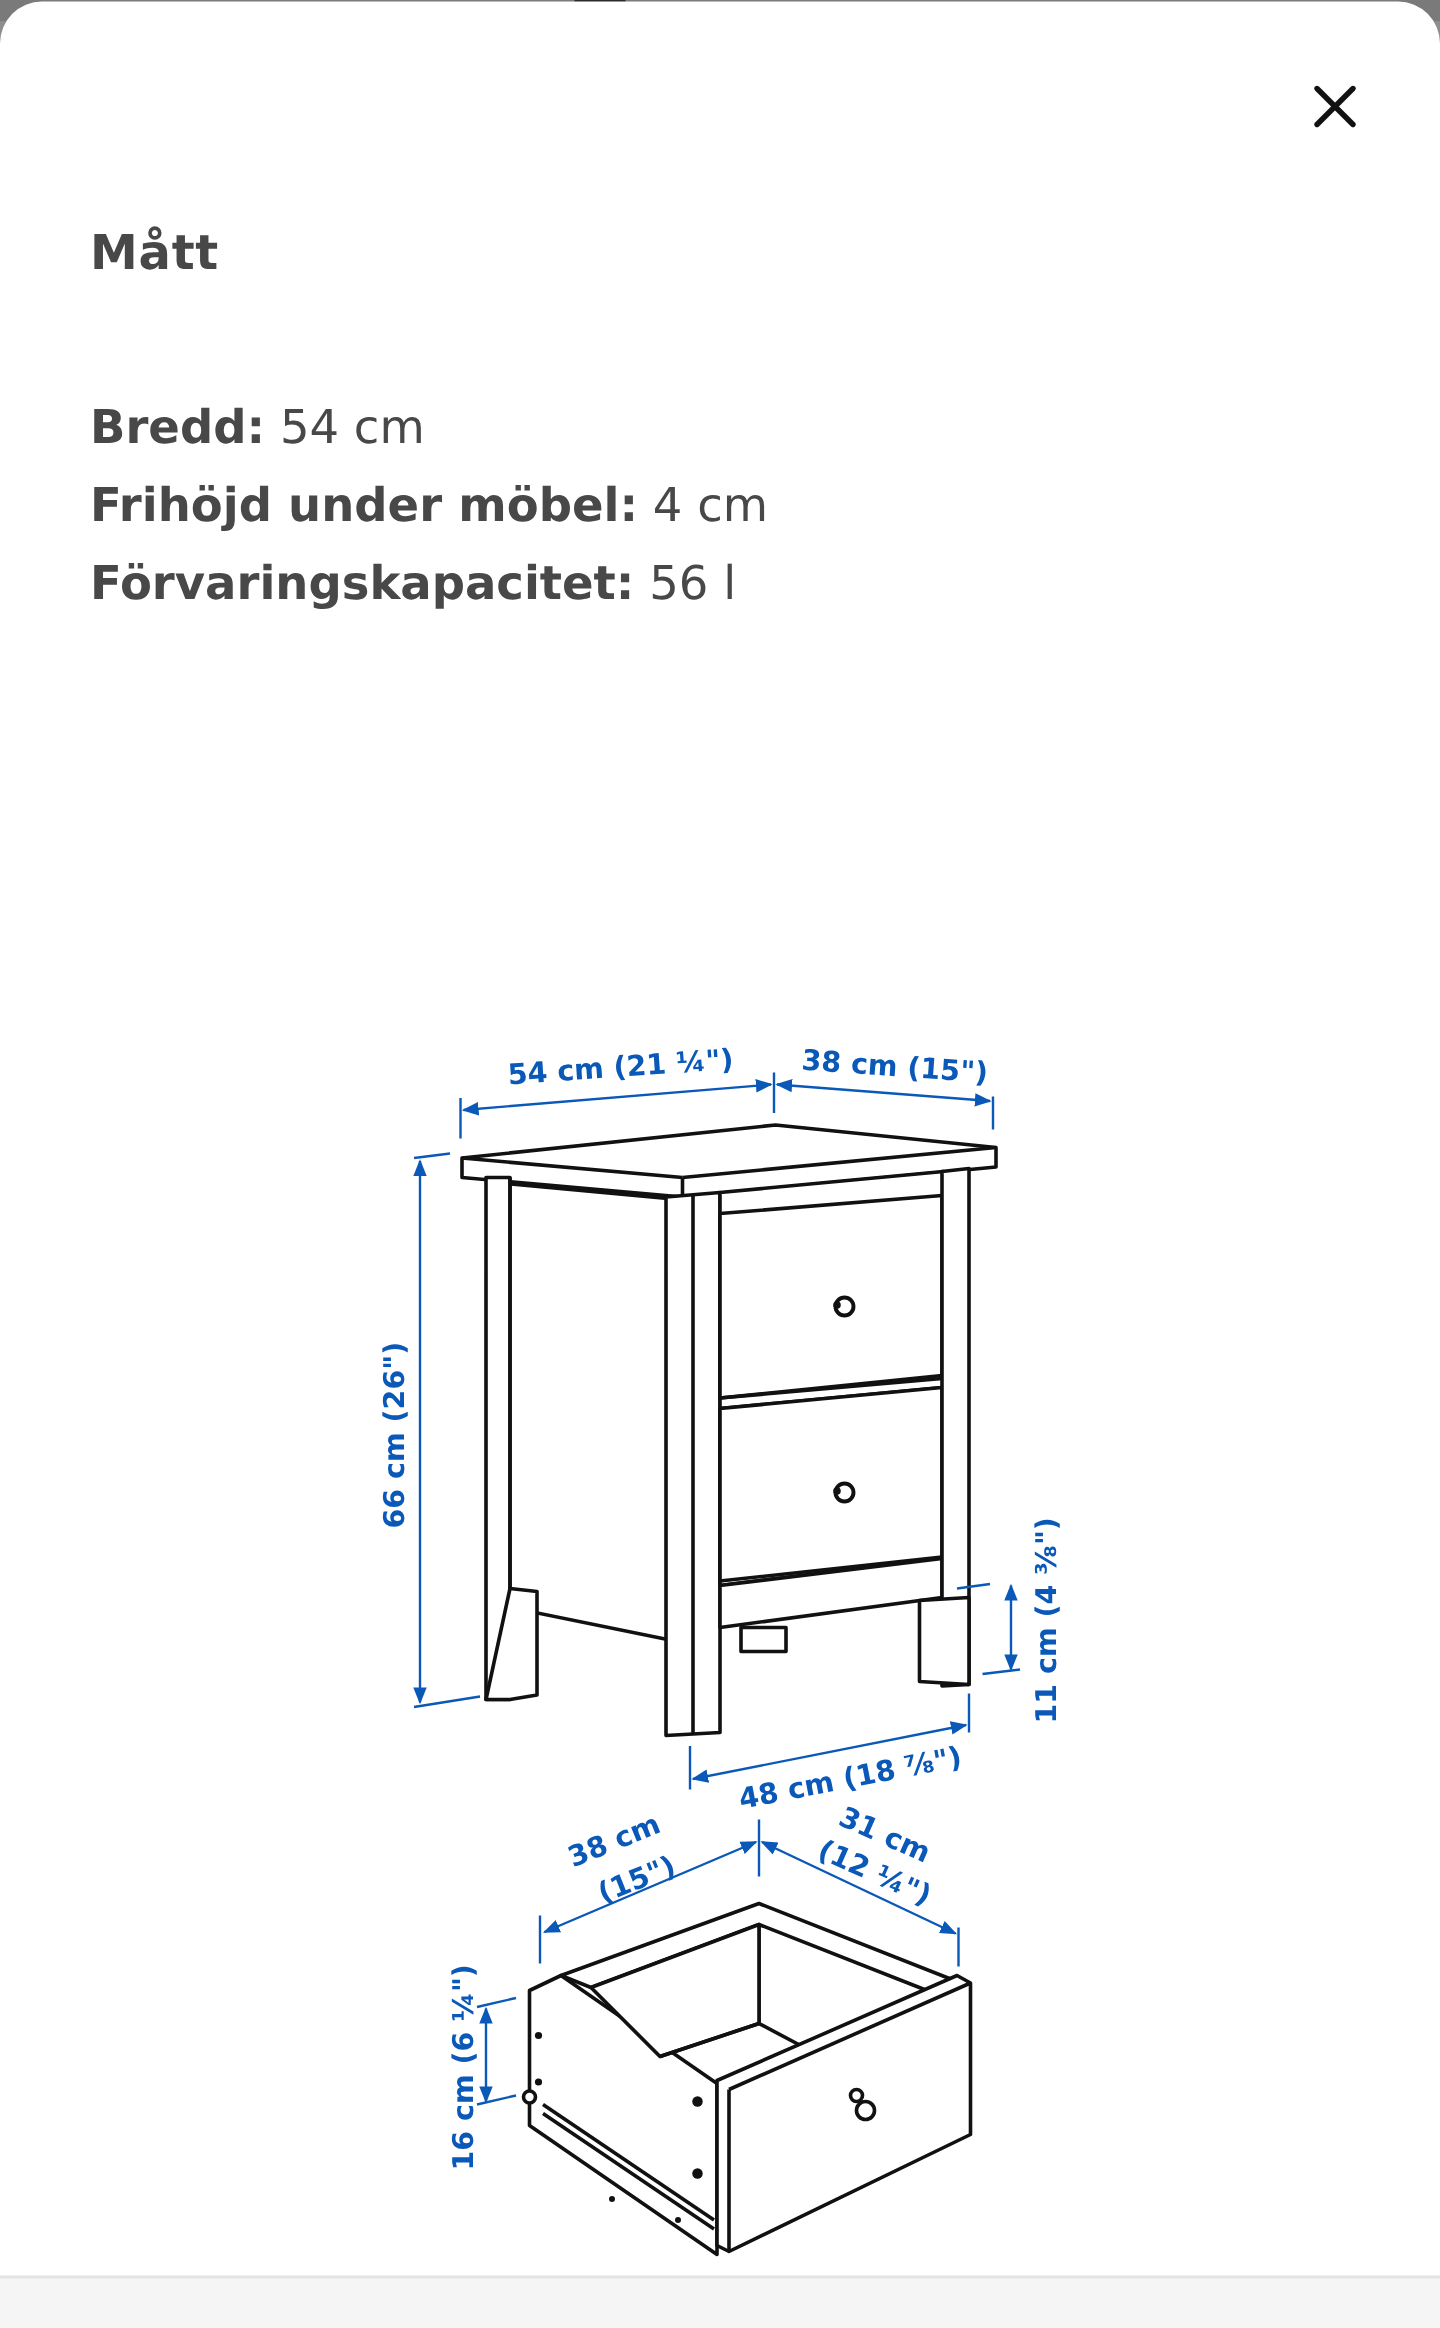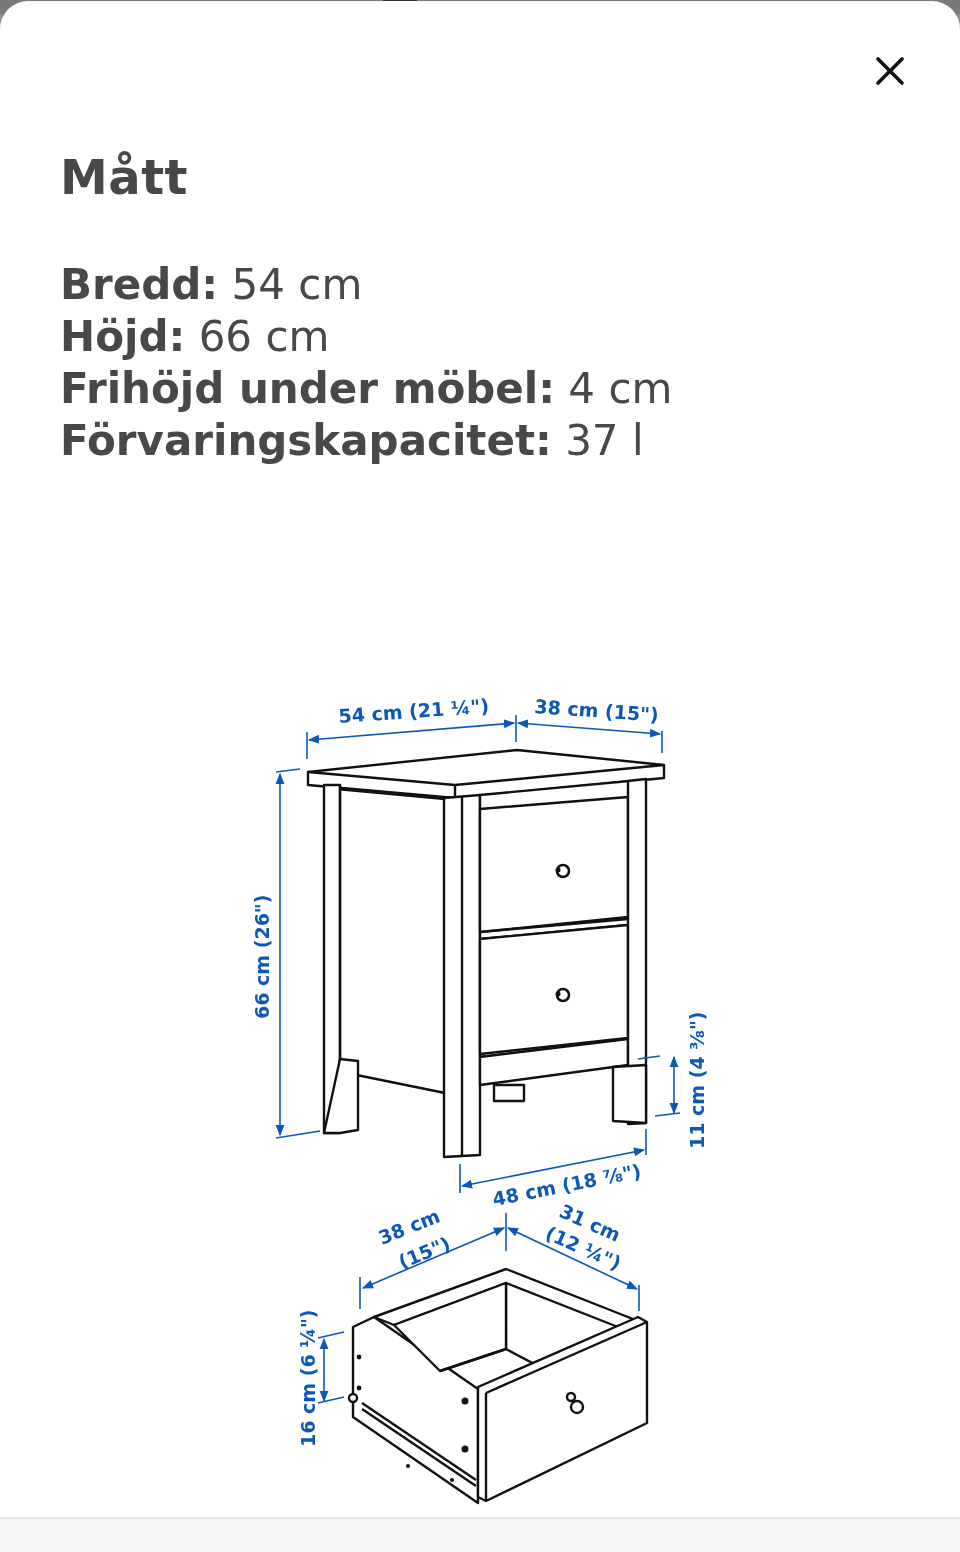--- a/index.html
+++ b/index.html
@@ -11,24 +11,24 @@
       position: absolute; top: 1px; left: 0; width: 960px; height: 1551px;
       background: #ffffff; border-radius: 28px 28px 0 0; overflow: hidden;
     }
     .close-btn {
       position: absolute; top: 46px; left: 862px; width: 56px; height: 48px;
       display: flex; align-items: center; justify-content: center; cursor: pointer;
     }
     .close-btn svg { width: 30px; height: 30px; }
     .title {
       position: absolute; top: 148px; left: 60px;
-      font-size: 48px; font-weight: bold; color: #484848; letter-spacing: 0.5px;
+      font-size: 32px; font-weight: bold; color: #484848; letter-spacing: 0.5px;
     }
     .spec-list { position: absolute; top: 258px; left: 60px; }
-    .spec-row { font-size: 42px; line-height: 52px; color: #484848; white-space: nowrap; }
+    .spec-row { font-size: 31px; line-height: 52px; color: #484848; white-space: nowrap; }
     .spec-label { font-weight: bold; }
     .spec-value { font-weight: normal; }
     .diagram { position: absolute; top: 680px; left: 240px; width: 480px; height: 830px; }
     .bottom-bar {
       position: absolute; top: 1516px; left: 0; width: 960px; height: 36px;
       background: #f5f5f5; border-top: 2px solid #e3e3e3;
     }
     .dim-text { font-family: "DejaVu Sans", "Liberation Sans", sans-serif; font-weight: bold; fill: #0a58b8; font-size: 19px; }
   </style>
 </head>
@@ -47,30 +47,26 @@
   </div>
 
   <h1 class="title">Mått</h1>
 
   <div class="spec-list">
     <div class="spec-row">
       <span class="spec-label">Bredd:</span>
       <span class="spec-value">54 cm</span>
     </div>
     <div class="spec-row">
-      <span class="spec-label">Höjd:</span>
-      <span class="spec-value">66 cm</span>
-    </div>
-    <div class="spec-row">
       <span class="spec-label">Frihöjd under möbel:</span>
       <span class="spec-value">4 cm</span>
     </div>
     <div class="spec-row">
       <span class="spec-label">Förvaringskapacitet:</span>
-      <span class="spec-value">37 l</span>
+      <span class="spec-value">56 l</span>
     </div>
   </div>
 
   <svg class="diagram" viewBox="0 0 480 830">
     <defs>
       <marker id="arr" viewBox="0 0 10 10" refX="9" refY="5" markerWidth="7" markerHeight="7" orient="auto-start-reverse">
         <path d="M0,1 L10,5 L0,9 z" fill="#0a58b8"></path>
       </marker>
     </defs>
 

